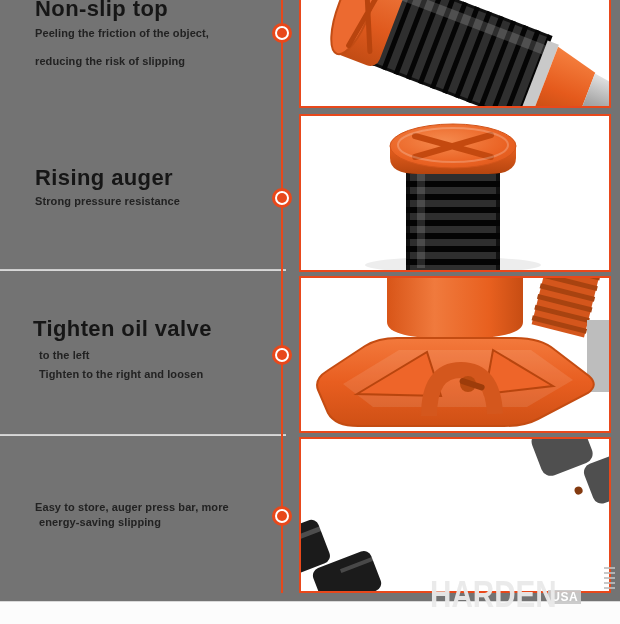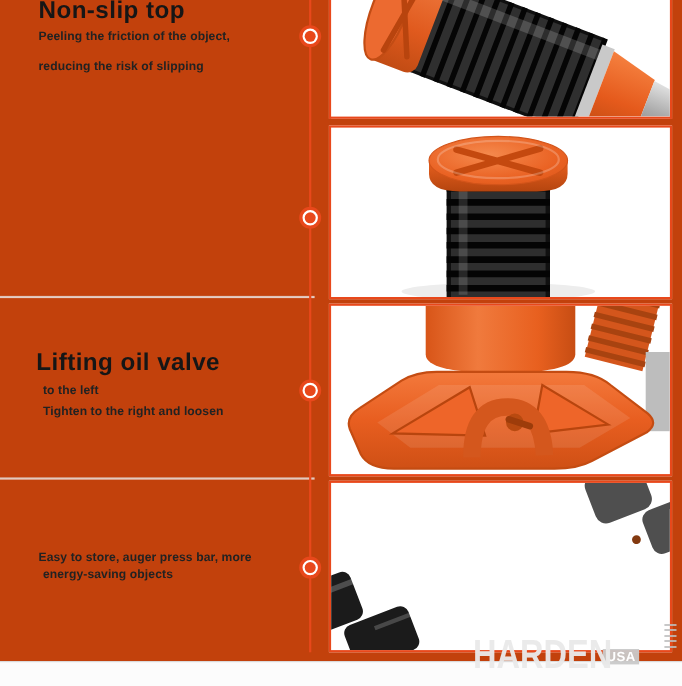--- a/index.html
+++ b/index.html
@@ -4,21 +4,21 @@
 <style>
   html,body{margin:0;padding:0;}
   body{
     font-family:"Liberation Sans", sans-serif;
     background:#ffffff;
     -webkit-font-smoothing:antialiased;
   }
   .stage{
     position:relative;
     width:620px;height:624px;
-    background:#c2410c;
+    background:#737373;
     overflow:hidden;
   }
   
   .tb{
     position:absolute;
     left:35px;
     color:#161616;
   }
   .tb .title{
     font-size:22px;
@@ -126,30 +126,34 @@
 
   <div class="sep" style="top:269px"></div>
   <div class="sep" style="top:434px"></div>
 
   <div class="tb" style="top:-3px">
     <div class="title">Non-slip top</div>
     <div class="sub" style="margin-top:6px">Peeling the friction of the object,</div>
     <div class="sub" style="margin-top:16px">reducing the risk of slipping</div>
   </div>
 
+  <div class="tb" style="top:166px">
+    <div class="title">Rising auger</div>
+    <div class="sub" style="margin-top:5px">Strong pressure resistance</div>
+  </div>
 
   <div class="tb" style="top:317px;left:33px">
-    <div class="title">Lifting oil valve</div>
+    <div class="title">Tighten oil valve</div>
     <div class="sub" style="margin-top:8px;margin-left:6px">to the left</div>
     <div class="sub" style="margin-top:7px;margin-left:6px">Tighten to the right and loosen</div>
   </div>
 
   <div class="tb" style="top:499px">
     <div class="sub" style="margin-top:2px">Easy to store, auger press bar, more</div>
-    <div class="sub" style="margin-top:3px;margin-left:4px">energy-saving objects</div>
+    <div class="sub" style="margin-top:3px;margin-left:4px">energy-saving slipping</div>
   </div>
 
   <div class="timeline"></div>
   <div class="node" style="top:23px"></div>
   <div class="node" style="top:188px"></div>
   <div class="node" style="top:345px"></div>
   <div class="node" style="top:506px"></div>
 
   <div class="imgbox" style="top:0;height:108px;border-top:0">
     <svg width="308" height="106" viewBox="0 0 308 106">

